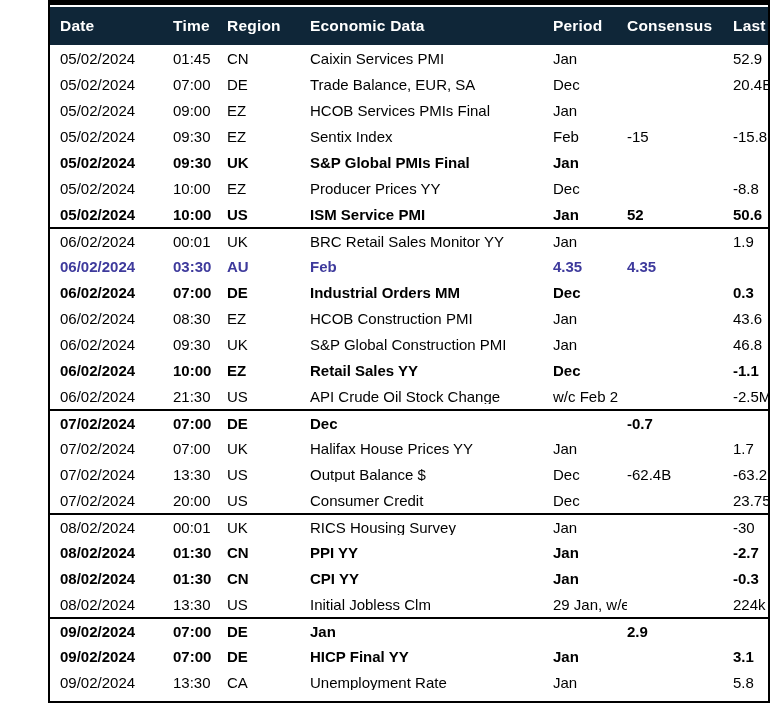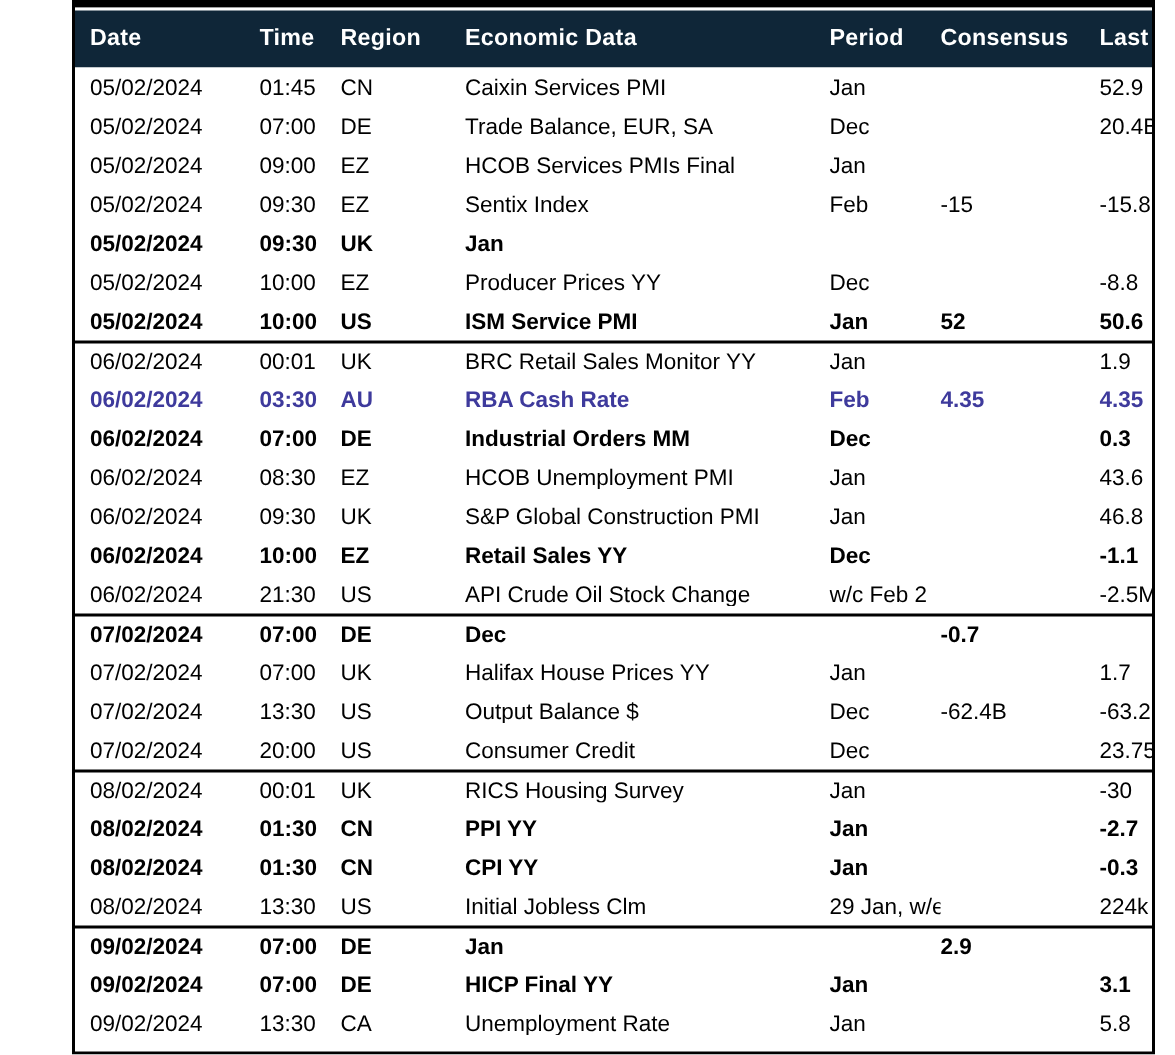--- a/index.html
+++ b/index.html
@@ -103,20 +103,21 @@
     <div class="cell">EZ</div>
     <div class="cell">Sentix Index</div>
     <div class="cell">Feb</div>
     <div class="cell">-15</div>
     <div class="cell">-15.8</div>
   </div>
       <div class="grid-row data-row bold">
     <div class="cell">05/02/2024</div>
     <div class="cell">09:30</div>
     <div class="cell">UK</div>
+    <div class="cell">S&amp;P Global PMIs Final</div>
     <div class="cell">Jan</div>
     <div class="cell"></div>
     <div class="cell"></div>
   </div>
       <div class="grid-row data-row">
     <div class="cell">05/02/2024</div>
     <div class="cell">10:00</div>
     <div class="cell">EZ</div>
     <div class="cell">Producer Prices YY</div>
     <div class="cell">Dec</div>
@@ -138,39 +139,38 @@
     <div class="cell">UK</div>
     <div class="cell">BRC Retail Sales Monitor YY</div>
     <div class="cell">Jan</div>
     <div class="cell"></div>
     <div class="cell">1.9</div>
   </div>
       <div class="grid-row data-row highlight">
     <div class="cell">06/02/2024</div>
     <div class="cell">03:30</div>
     <div class="cell">AU</div>
-    <div class="cell">RBA Cash Rate</div>
     <div class="cell">Feb</div>
     <div class="cell">4.35</div>
     <div class="cell">4.35</div>
   </div>
       <div class="grid-row data-row bold">
     <div class="cell">06/02/2024</div>
     <div class="cell">07:00</div>
     <div class="cell">DE</div>
     <div class="cell">Industrial Orders MM</div>
     <div class="cell">Dec</div>
     <div class="cell"></div>
     <div class="cell">0.3</div>
   </div>
       <div class="grid-row data-row">
     <div class="cell">06/02/2024</div>
     <div class="cell">08:30</div>
     <div class="cell">EZ</div>
-    <div class="cell">HCOB Unemployment PMI</div>
+    <div class="cell">HCOB Construction PMI</div>
     <div class="cell">Jan</div>
     <div class="cell"></div>
     <div class="cell">43.6</div>
   </div>
       <div class="grid-row data-row">
     <div class="cell">06/02/2024</div>
     <div class="cell">09:30</div>
     <div class="cell">UK</div>
     <div class="cell">S&amp;P Global Construction PMI</div>
     <div class="cell">Jan</div>

